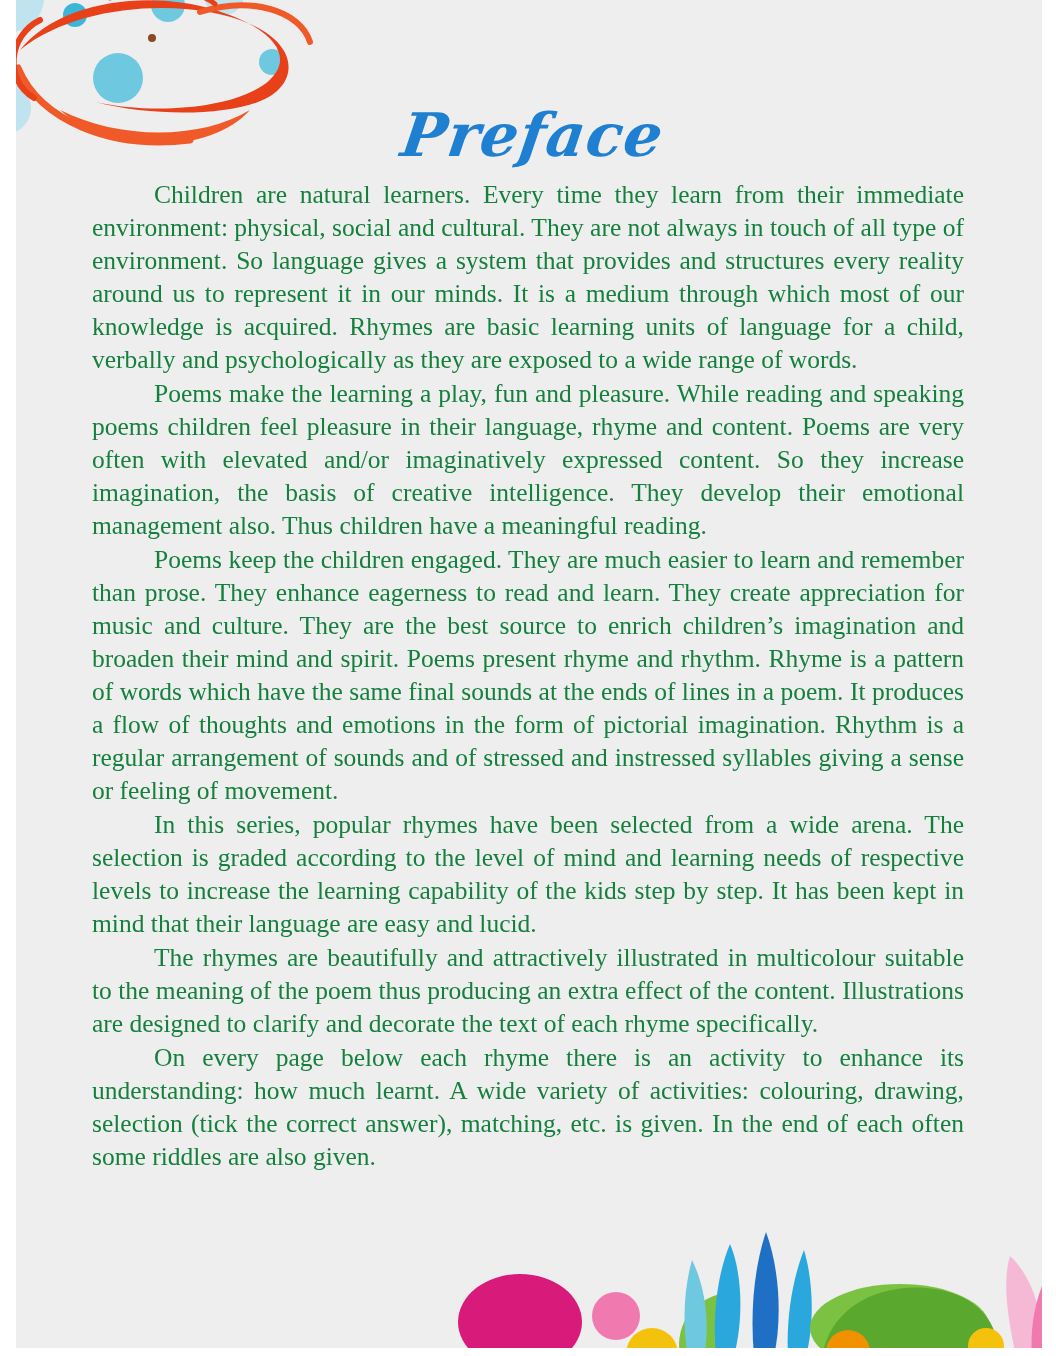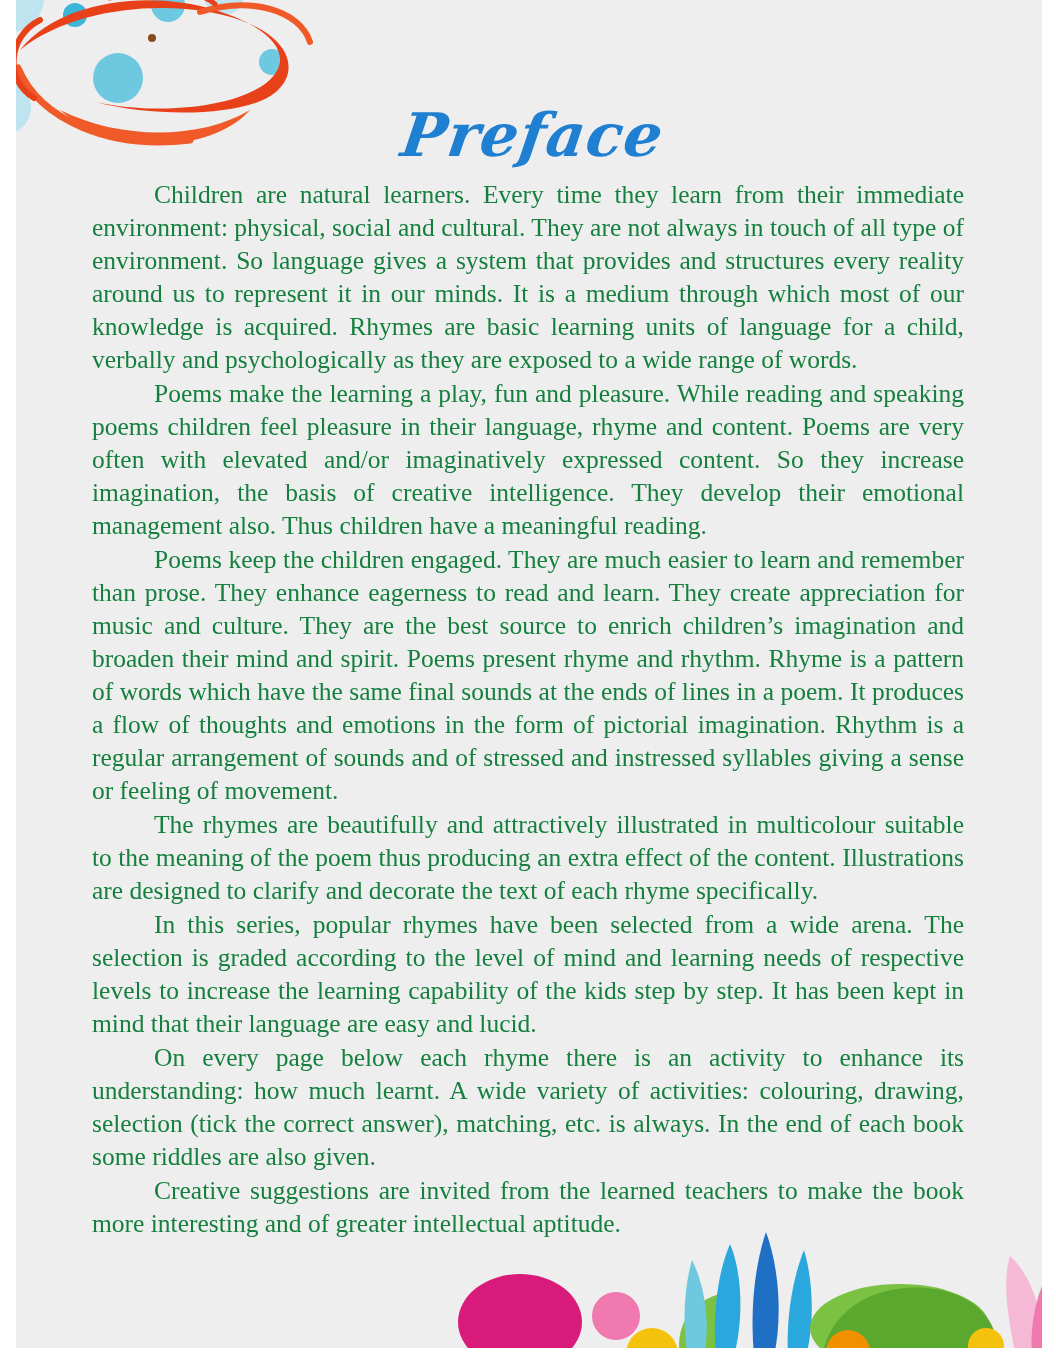--- a/index.html
+++ b/index.html
@@ -129,24 +129,23 @@
   </svg>
 
   <div class="title">
     <span class="t-inner">Preface</span>
   </div>
 
   <div class="content">
     <p class="para">Children are natural learners. Every time they learn from their immediate environment: physical, social and cultural. They are not always in touch of all type of environment. So language gives a system that provides and structures every reality around us to represent it in our minds. It is a medium through which most of our knowledge is acquired. Rhymes are basic learning units of language for a child, verbally and psychologically as they are exposed to a wide range of words.</p>
     <p class="para">Poems make the learning a play, fun and pleasure. While reading and speaking poems children feel pleasure in their language, rhyme and content. Poems are very often with elevated and/or imaginatively expressed content. So they increase imagination, the basis of creative intelligence. They develop their emotional management also. Thus children have a meaningful reading.</p>
     <p class="para">Poems keep the children engaged. They are much easier to learn and remember than prose. They enhance eagerness to read and learn. They create appreciation for music and culture. They are the best source to enrich children’s imagination and broaden their mind and spirit. Poems present rhyme and rhythm. Rhyme is a pattern of words which have the same final sounds at the ends of lines in a poem. It produces a flow of thoughts and emotions in the form of pictorial imagination. Rhythm is a regular arrangement of sounds and of stressed and instressed syllables giving a sense or feeling of movement.</p>
+    <p class="para">In this series, popular rhymes have been selected from a wide arena. The selection is graded according to the level of mind and learning needs of respective levels to increase the learning capability of the kids step by step. It has been kept in mind that their language are easy and lucid.</p>
     <p class="para">The rhymes are beautifully and attractively illustrated in multicolour suitable to the meaning of the poem thus producing an extra effect of the content. Illustrations are designed to clarify and decorate the text of each rhyme specifically.</p>
-    <p class="para">In this series, popular rhymes have been selected from a wide arena. The selection is graded according to the level of mind and learning needs of respective levels to increase the learning capability of the kids step by step. It has been kept in mind that their language are easy and lucid.</p>
-    <p class="para">On every page below each rhyme there is an activity to enhance its understanding: how much learnt. A wide variety of activities: colouring, drawing, selection (tick the correct answer), matching, etc. is always. In the end of each book some riddles are also given.</p>
-    <p class="para">Creative suggestions are invited from the learned teachers to make the book more interesting and of greater intellectual aptitude.</p>
+    <p class="para">On every page below each rhyme there is an activity to enhance its understanding: how much learnt. A wide variety of activities: colouring, drawing, selection (tick the correct answer), matching, etc. is given. In the end of each often some riddles are also given.</p>
   </div>
 
   <svg class="deco-bottom" viewBox="0 0 626 130">
 
     <ellipse cx="90" cy="96" rx="62" ry="48" fill="#d81b7a"></ellipse>
 
     <circle cx="186" cy="90" r="24" fill="#f07ab0"></circle>
 
     <circle cx="222" cy="128" r="26" fill="#f4c20d"></circle>
 

